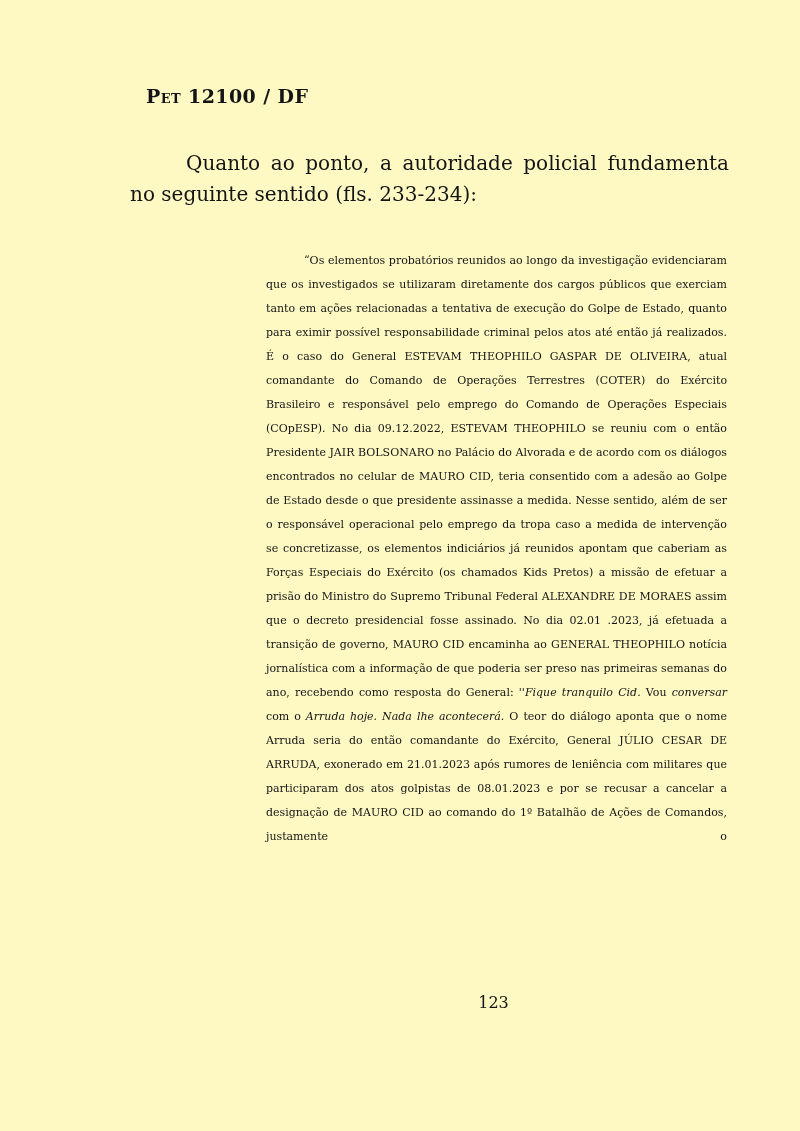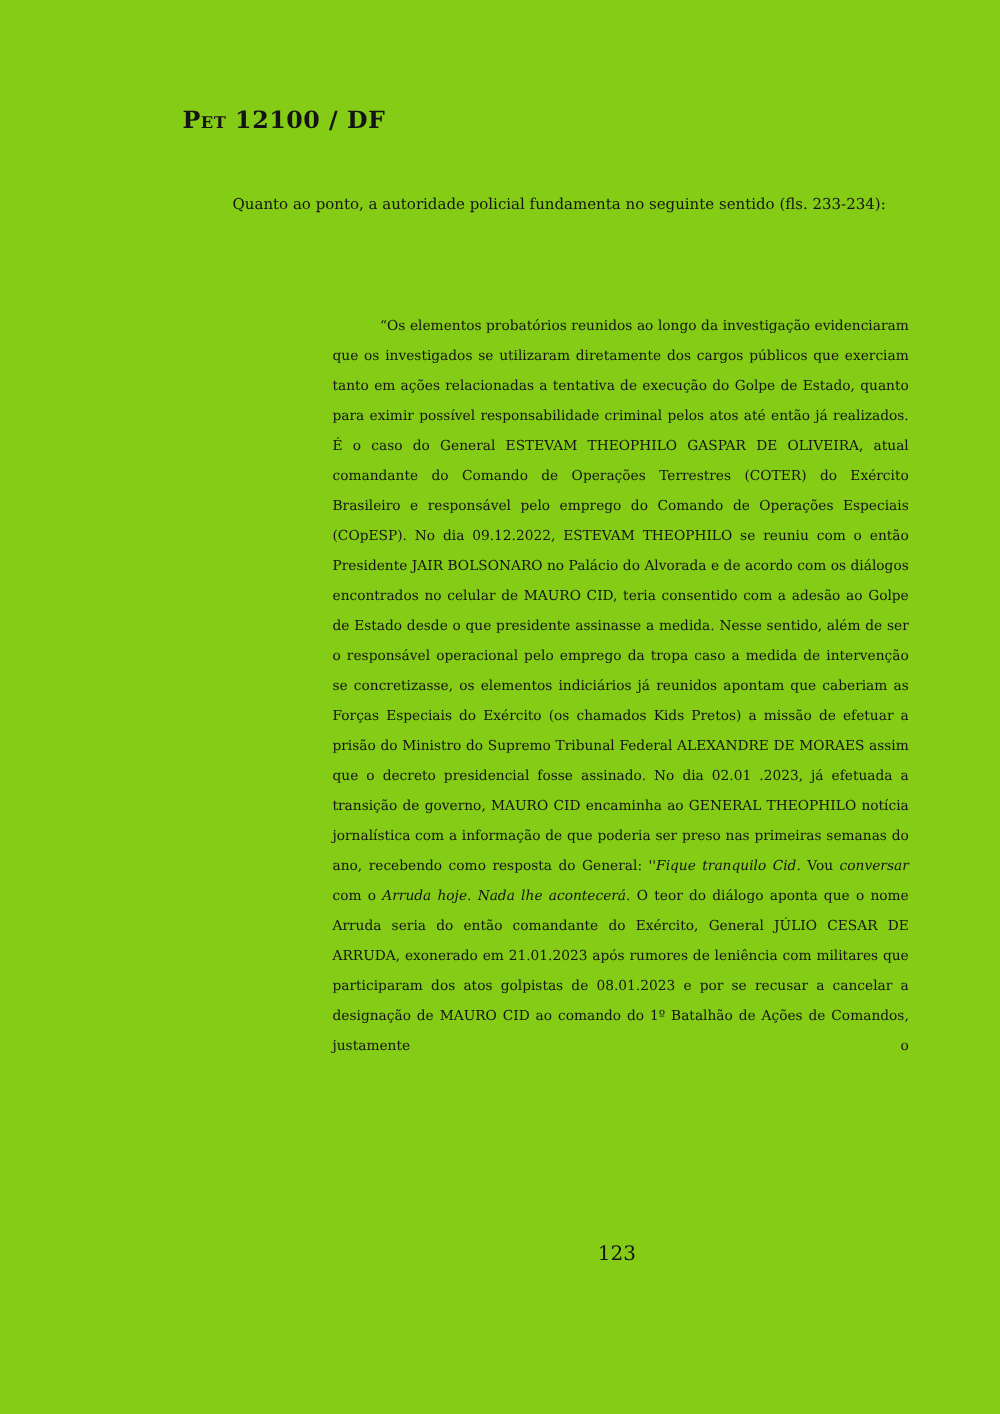--- a/index.html
+++ b/index.html
@@ -4,21 +4,21 @@
 <style>
   html, body {
     margin: 0;
     padding: 0;
     background: #ffffff;
   }
   .page {
     position: relative;
     width: 800px;
     height: 1131px;
-    background: #84cc16;
+    background: #fef9c3;
     color: #141414;
     font-family: "DejaVu Serif", serif;
     overflow: hidden;
   }
   .doc-header {
     position: absolute;
     left: 146px;
     top: 85px;
     margin: 0;
     font-size: 19px;
@@ -26,21 +26,21 @@
     font-variant: small-caps;
     letter-spacing: 0.4px;
     white-space: nowrap;
   }
   .intro {
     position: absolute;
     left: 130px;
     top: 148px;
     width: 599px;
     margin: 0;
-    font-size: 12px;
+    font-size: 20px;
     line-height: 31px;
     text-align: justify;
     text-indent: 56px;
   }
   .quote {
     position: absolute;
     left: 266px;
     top: 226px;
     width: 461px;
     font-size: 11px;

